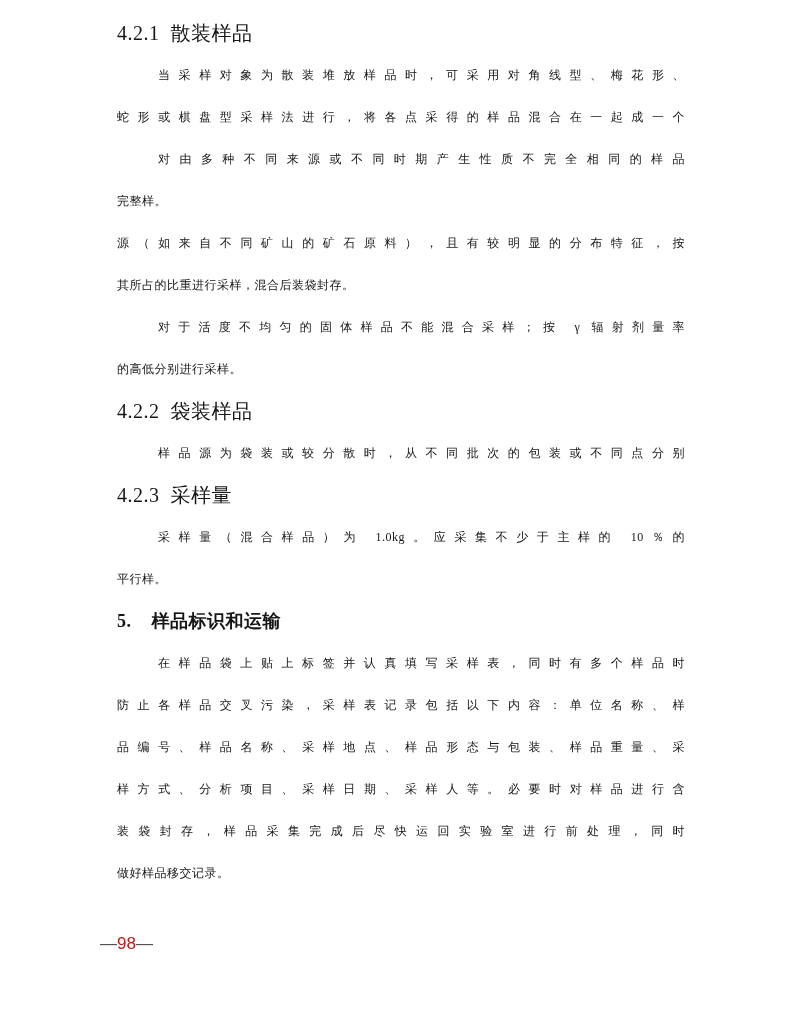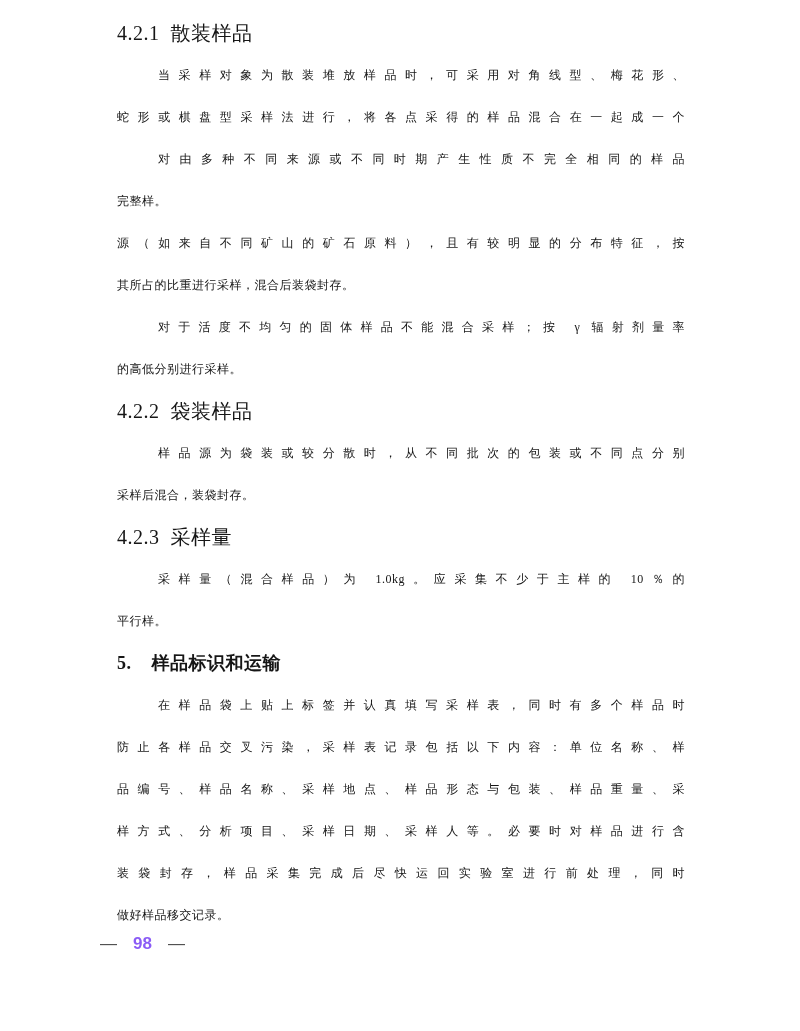--- a/index.html
+++ b/index.html
@@ -61,23 +61,22 @@
     font-family: "Liberation Sans", "DejaVu Sans", sans-serif;
     color: #2e2e2e;
     display: flex;
     align-items: center;
   }
   .footer .dash {
     color: #4d4d4d;
     letter-spacing: 0;
   }
   .footer .pagenum {
-    margin: 0 16px;
-    color: #8b5cf6;
-    font-weight: bold;
+    margin: 0 0;
+    color: #b91c1c;
   }
 </style>
 </head>
 <body>
 
 <div class="content">
 
   <div class="line heading">4.2.1  散装样品</div>
 
   <div class="line jl in">当采样对象为散装堆放样品时，可采用对角线型、梅花形、</div>
@@ -87,21 +86,20 @@
   <div class="line last">完整样。</div>
   <div class="line jl">源（如来自不同矿山的矿石原料），且有较明显的分布特征，按</div>
   <div class="line last">其所占的比重进行采样，混合后装袋封存。</div>
 
   <div class="line jl in">对于活度不均匀的固体样品不能混合采样；按 γ 辐射剂量率</div>
   <div class="line last">的高低分别进行采样。</div>
 
   <div class="line heading">4.2.2  袋装样品</div>
 
   <div class="line jl in">样品源为袋装或较分散时，从不同批次的包装或不同点分别</div>
-  <div class="line last">采样后混合，装袋封存。</div>
 
   <div class="line heading">4.2.3  采样量</div>
 
   <div class="line jl in">采样量（混合样品）为 1.0kg。应采集不少于主样的 10％的</div>
   <div class="line last">平行样。</div>
 
   <div class="line heading bold">5.    样品标识和运输</div>
 
   <div class="line jl in">在样品袋上贴上标签并认真填写采样表，同时有多个样品时</div>
   <div class="line jl">防止各样品交叉污染，采样表记录包括以下内容：单位名称、样</div>

